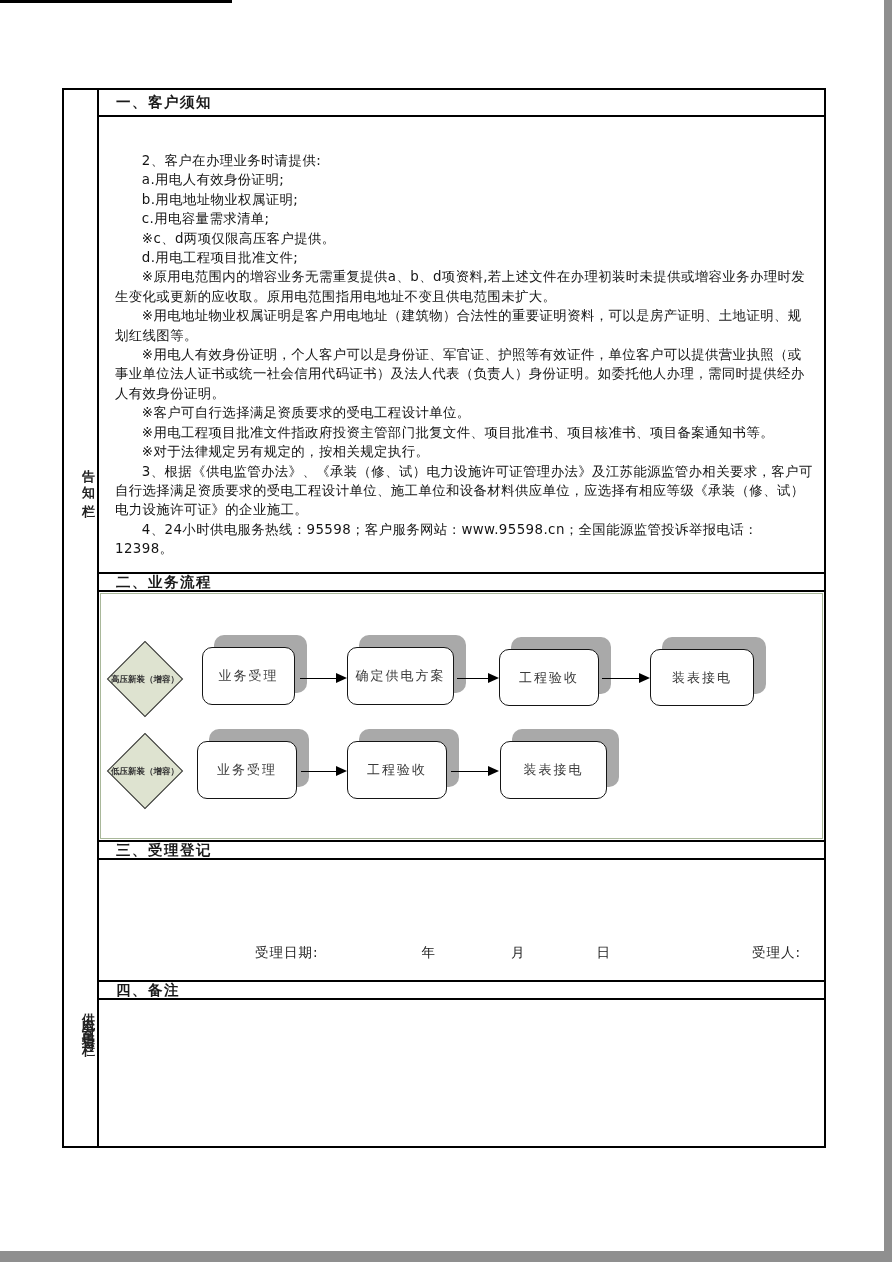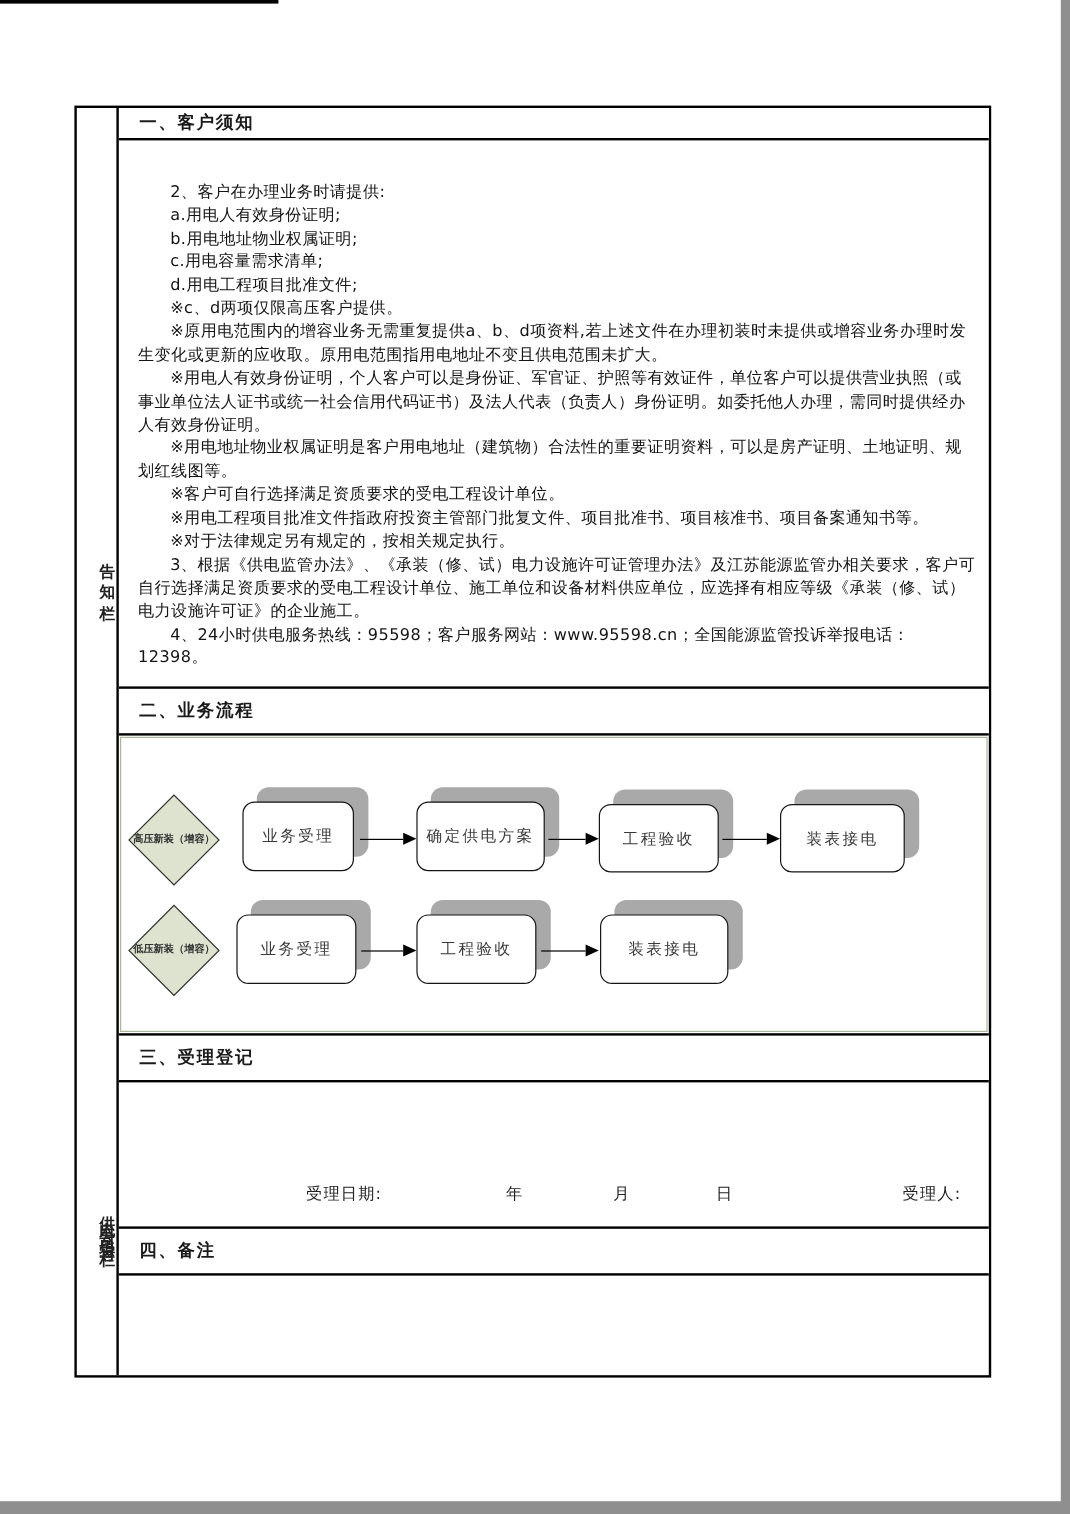--- a/index.html
+++ b/index.html
@@ -13,21 +13,21 @@
 
   
   .form-table { position:absolute; left:62px; top:88px; width:764px; height:1060px; border:2px solid #000; display:flex; }
   .label-col { width:35px; border-right:2px solid #000; position:relative; flex:none; }
   .v-label { position:absolute; left:0; width:33px; text-align:center; writing-mode:vertical-rl; text-orientation:upright; font-weight:bold; font-size:13px; color:#222; }
   .v-label.top { top:340px; letter-spacing:18px; height:110px; }
   .v-label.bottom { top:855px; letter-spacing:5px; height:150px; }
   .main-col { flex:1; display:flex; flex-direction:column; min-width:0; }
 
   .sec-header { flex:none; height:27px; display:flex; align-items:center; padding-left:17px; font-weight:bold; font-size:14.5px; letter-spacing:1.5px; border-bottom:2px solid #000; background:#fff; }
-  .sec-header.mid { border-top:2px solid #000; height:41px; }
+  .sec-header.mid { border-top:2px solid #000; height:20px; }
 
   .notice-body { flex:none; height:455px; padding:34px 10px 0 16px; }
   .notice-body p { font-size:13.4px; line-height:19.4px; text-indent:2em; color:#141414; letter-spacing:0.4px; }
 
   .flow-cell { flex:none; height:248px; padding:1px; }
   .flow-area { position:relative; width:100%; height:100%; border:1px solid #a9b89a; background:#fff; }
 
   .flow-box { position:absolute; background:#fff; border:1.5px solid #151515; border-radius:10px; box-shadow:12px -12px 0 0 #a9a9a9; display:flex; align-items:center; justify-content:center; font-size:13px; letter-spacing:2px; color:#3a3a3a; }
   .diamond-wrap { position:absolute; width:54px; height:54px; }
   .diamond-shape { position:absolute; inset:0; background:#dee3d0; border:1px solid #333; transform:rotate(45deg); }
@@ -60,25 +60,25 @@
 
     <div class="main-col">
 
       <div class="sec-header">一、客户须知</div>
       <div class="notice-body">
 
           <p>2、客户在办理业务时请提供:</p>
           <p>a.用电人有效身份证明;</p>
           <p>b.用电地址物业权属证明;</p>
           <p>c.用电容量需求清单;</p>
+          <p>※c、d两项仅限高压客户提供。</p>
           <p>d.用电工程项目批准文件;</p>
-          <p>※c、d两项仅限高压客户提供。</p>
           <p>※原用电范围内的增容业务无需重复提供a、b、d项资料,若上述文件在办理初装时未提供或增容业务办理时发生变化或更新的应收取。原用电范围指用电地址不变且供电范围未扩大。</p>
+          <p>※用电地址物业权属证明是客户用电地址（建筑物）合法性的重要证明资料，可以是房产证明、土地证明、规划红线图等。</p>
           <p>※用电人有效身份证明，个人客户可以是身份证、军官证、护照等有效证件，单位客户可以提供营业执照（或事业单位法人证书或统一社会信用代码证书）及法人代表（负责人）身份证明。如委托他人办理，需同时提供经办人有效身份证明。</p>
-          <p>※用电地址物业权属证明是客户用电地址（建筑物）合法性的重要证明资料，可以是房产证明、土地证明、规划红线图等。</p>
           <p>※客户可自行选择满足资质要求的受电工程设计单位。</p>
           <p>※用电工程项目批准文件指政府投资主管部门批复文件、项目批准书、项目核准书、项目备案通知书等。</p>
           <p>※对于法律规定另有规定的，按相关规定执行。</p>
           <p>3、根据《供电监管办法》、《承装（修、试）电力设施许可证管理办法》及江苏能源监管办相关要求，客户可自行选择满足资质要求的受电工程设计单位、施工单位和设备材料供应单位，应选择有相应等级《承装（修、试）电力设施许可证》的企业施工。</p>
           <p>4、24小时供电服务热线：95598；客户服务网站：www.95598.cn；全国能源监管投诉举报电话：12398。</p>
         </div>
 
       <div class="sec-header mid">二、业务流程</div>
       <div class="flow-cell">
         <div class="flow-area">

